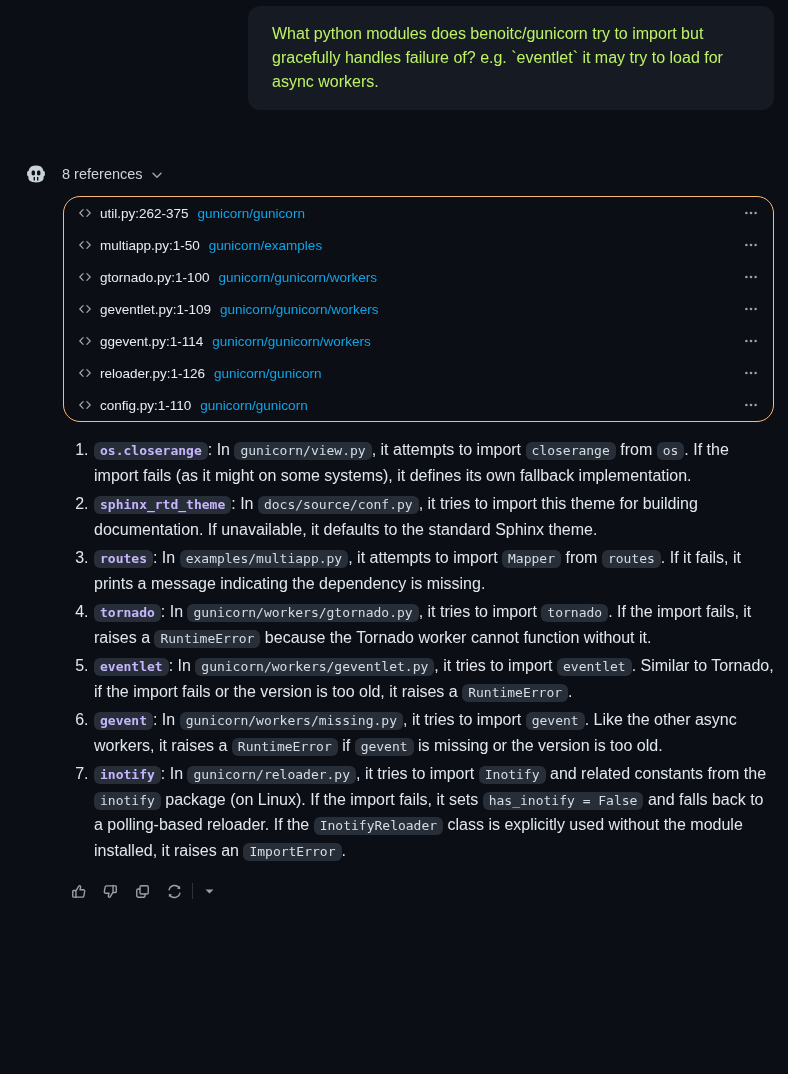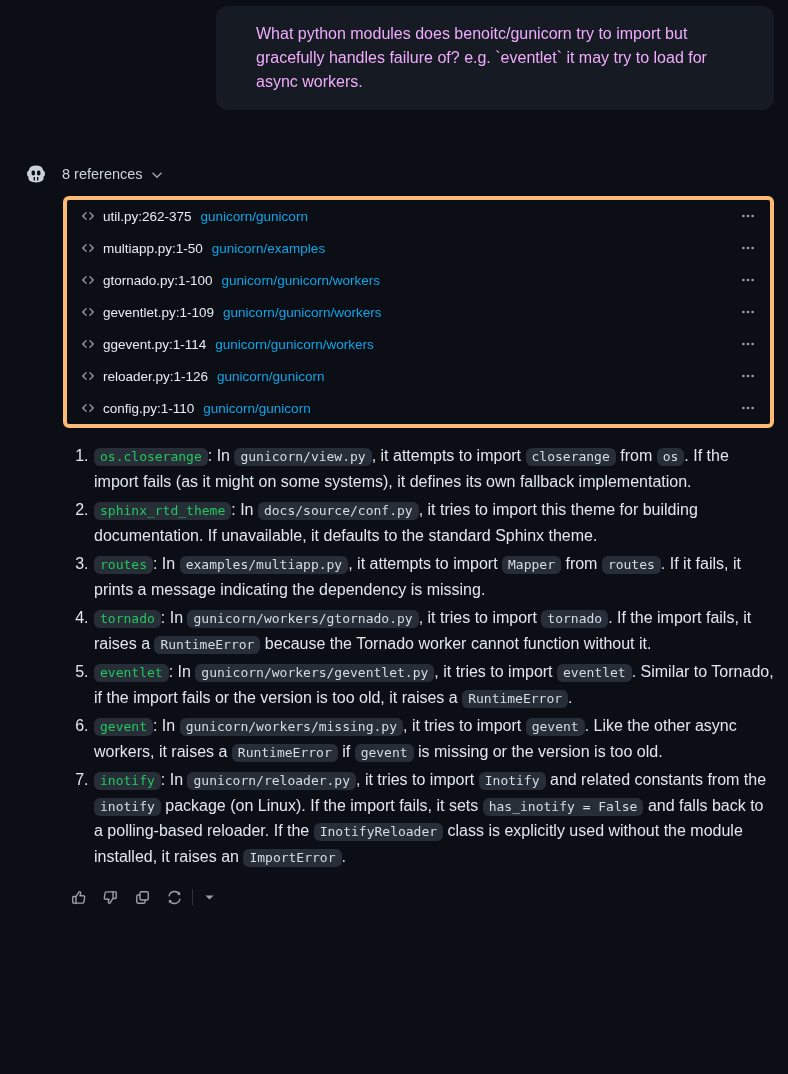--- a/index.html
+++ b/index.html
@@ -10,38 +10,38 @@
     color:#e1e7ef;
     overflow:hidden;
     position:relative;
   }
   
   .user-row{display:flex;justify-content:flex-end;padding:6px 14px 0 0;}
   .user-bubble{
     background:#161b23;
     border-radius:12px;
     max-width:478px;
-    padding:16px 40px;
-    font-size:16px;line-height:24px;color:#f0abfc;
+    padding:16px 24px;
+    font-size:16px;line-height:24px;color:#bef264;
   }
   
   .answer{margin-top:52px;}
   .answer-header{display:flex;align-items:center;gap:14px;padding-left:24px;height:24px;}
   .copilot-avatar{width:24px;height:24px;flex:0 0 24px;}
   .ref-toggle{
     display:flex;align-items:center;gap:9px;
     background:none;border:none;cursor:pointer;padding:0;
     font-family:inherit;font-size:14.5px;color:#ccd3db;text-align:right;
   }
   .chev{width:10px;height:7px;margin-top:2px;}
   
   .ref-panel{
     margin:10px 14px 0 63px;
-    border:4px solid #fdba74;
-    border-radius:6px;
+    border:1px solid #fdba74;
+    border-radius:17px;
   }
   .ref-row{
     display:flex;align-items:center;
     height:32px;padding:0 12px 0 13px;
     font-size:13.5px;
     cursor:pointer;
   }
   .ref-row + .ref-row{margin-top:0;}
   .code-ic{width:16px;height:16px;flex:0 0 16px;margin-right:7px;}
   .ref-file{color:#e6edf3;white-space:nowrap;}
@@ -56,21 +56,21 @@
   .answer-body p{margin:14px 0 0 0;}
   ol.modules{margin:15px 0 0 0;padding:0 0 0 31px;}
   ol.modules li{margin:0 0 3px 0;padding-left:1px;}
   .chip{
     font-family:"DejaVu Sans Mono","Liberation Mono",monospace;
     font-size:13px;line-height:18px;
     background:#272e38;color:#d5dce5;
     border-radius:6px;padding:1px 6px 2px 6px;
     white-space:nowrap;
   }
-  .chip-b{font-weight:400;color:#22c55e;margin-top:8px;}
+  .chip-b{font-weight:700;color:#c4b5fd;margin-top:8px;}
   .ans-link{color:#4493f8;text-decoration:underline;cursor:pointer;}
   
   .actions{display:flex;align-items:center;margin:14px 0 0 0;height:28px;}
   .act-btn{
     background:none;border:none;cursor:pointer;
     width:32px;height:28px;display:flex;align-items:center;justify-content:center;
     padding:0;
   }
   .act-btn svg{width:17px;height:17px;}
   .act-divider{width:1px;height:16px;background:#2c333d;margin:0 4px 0 2px;}

